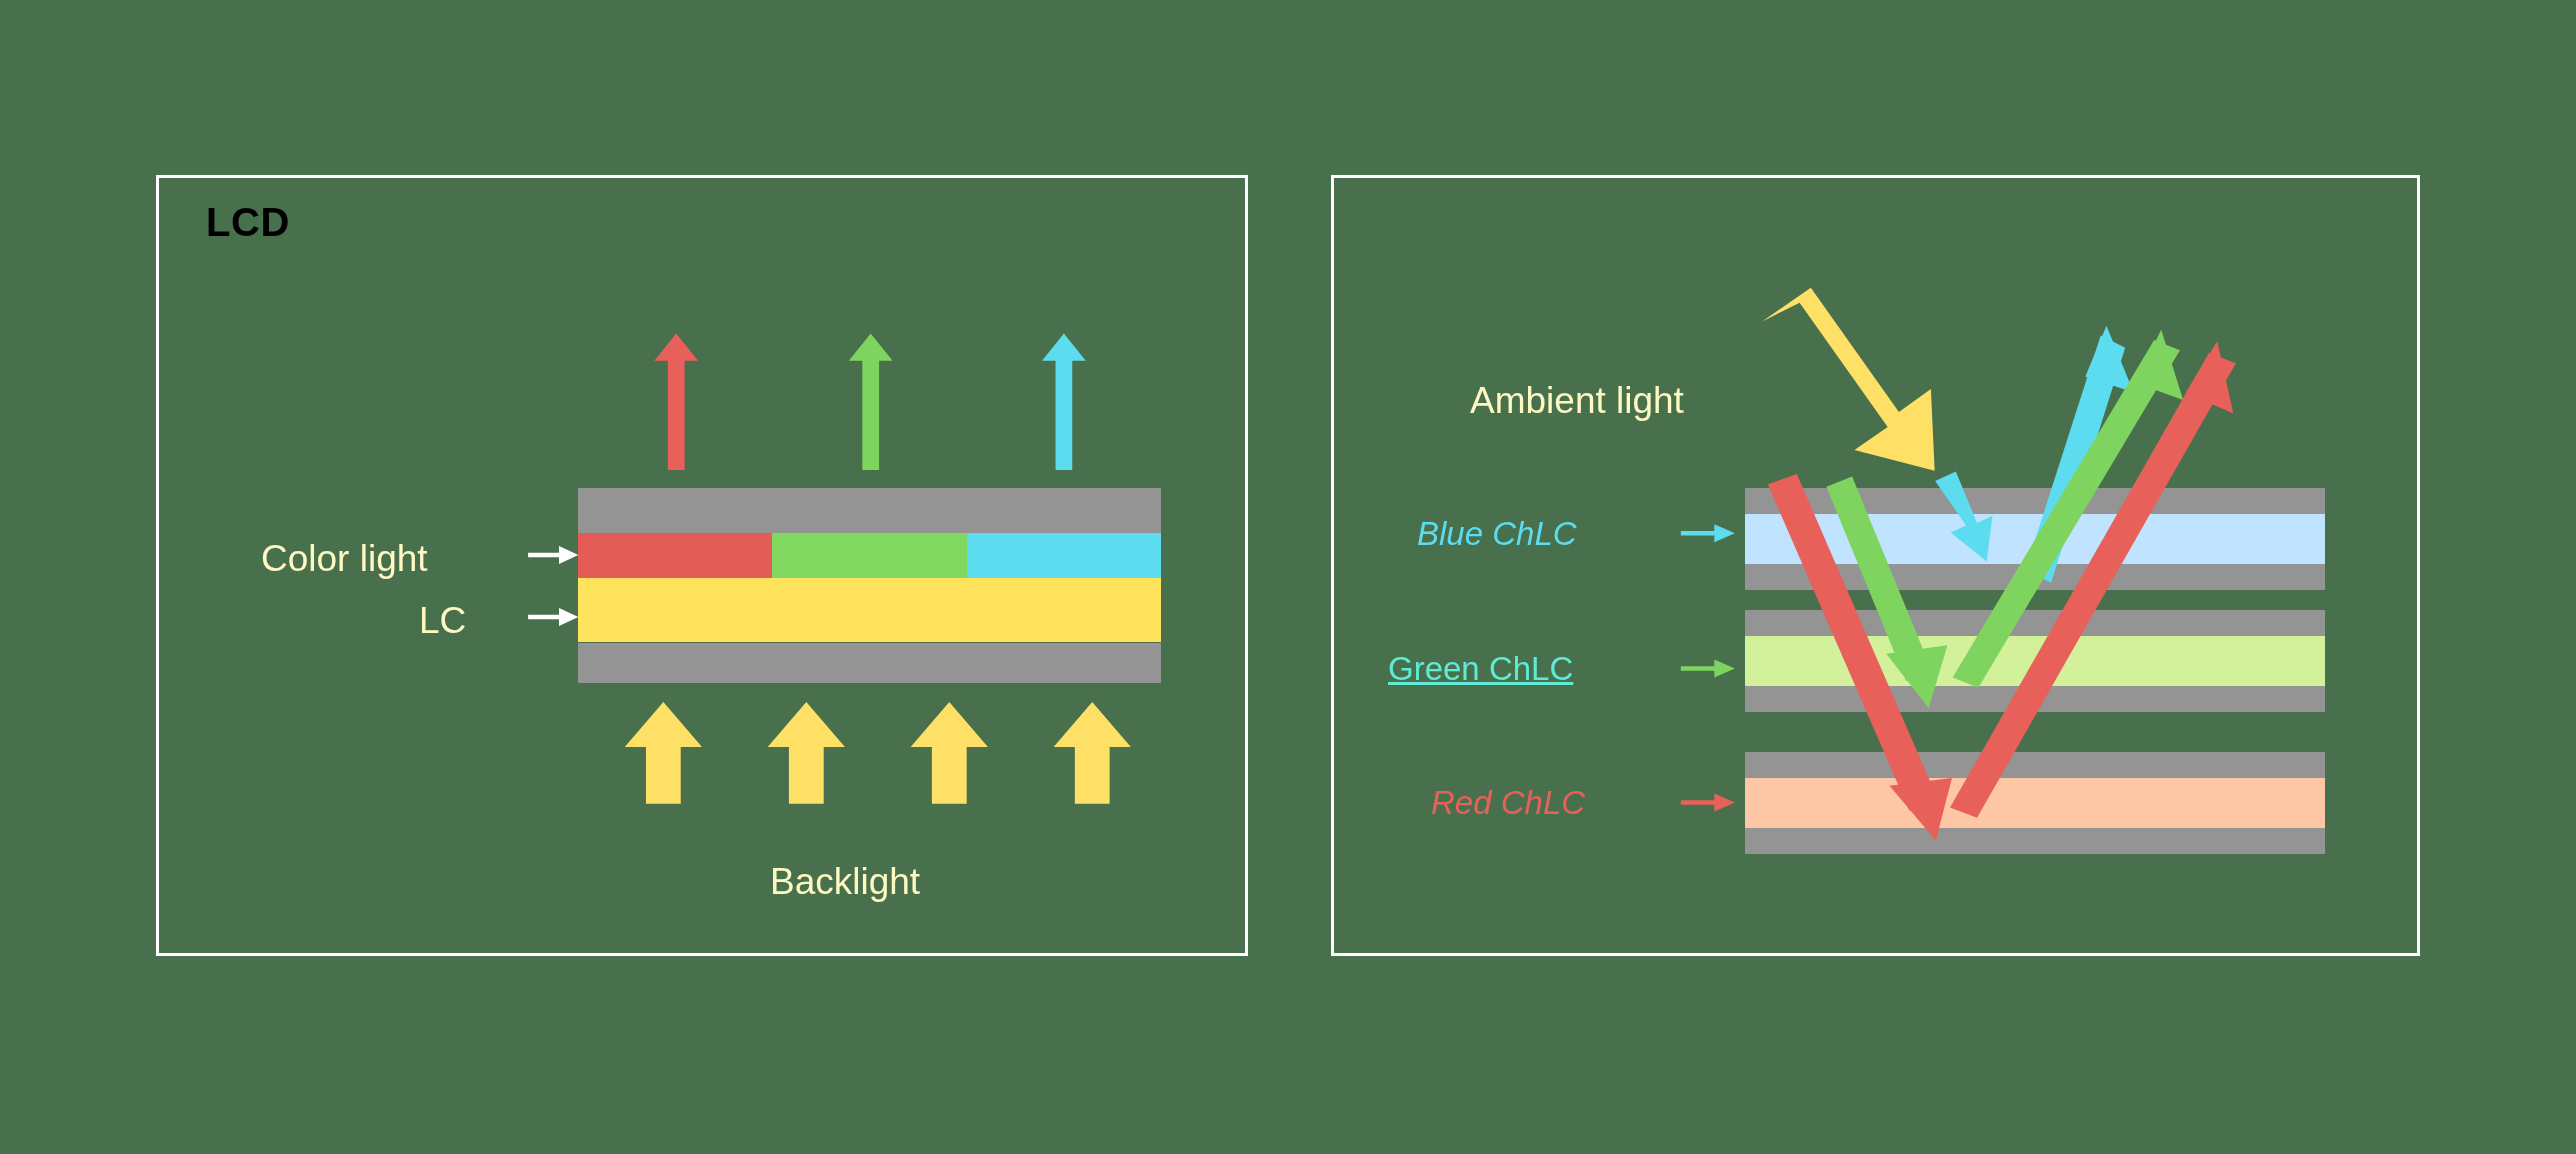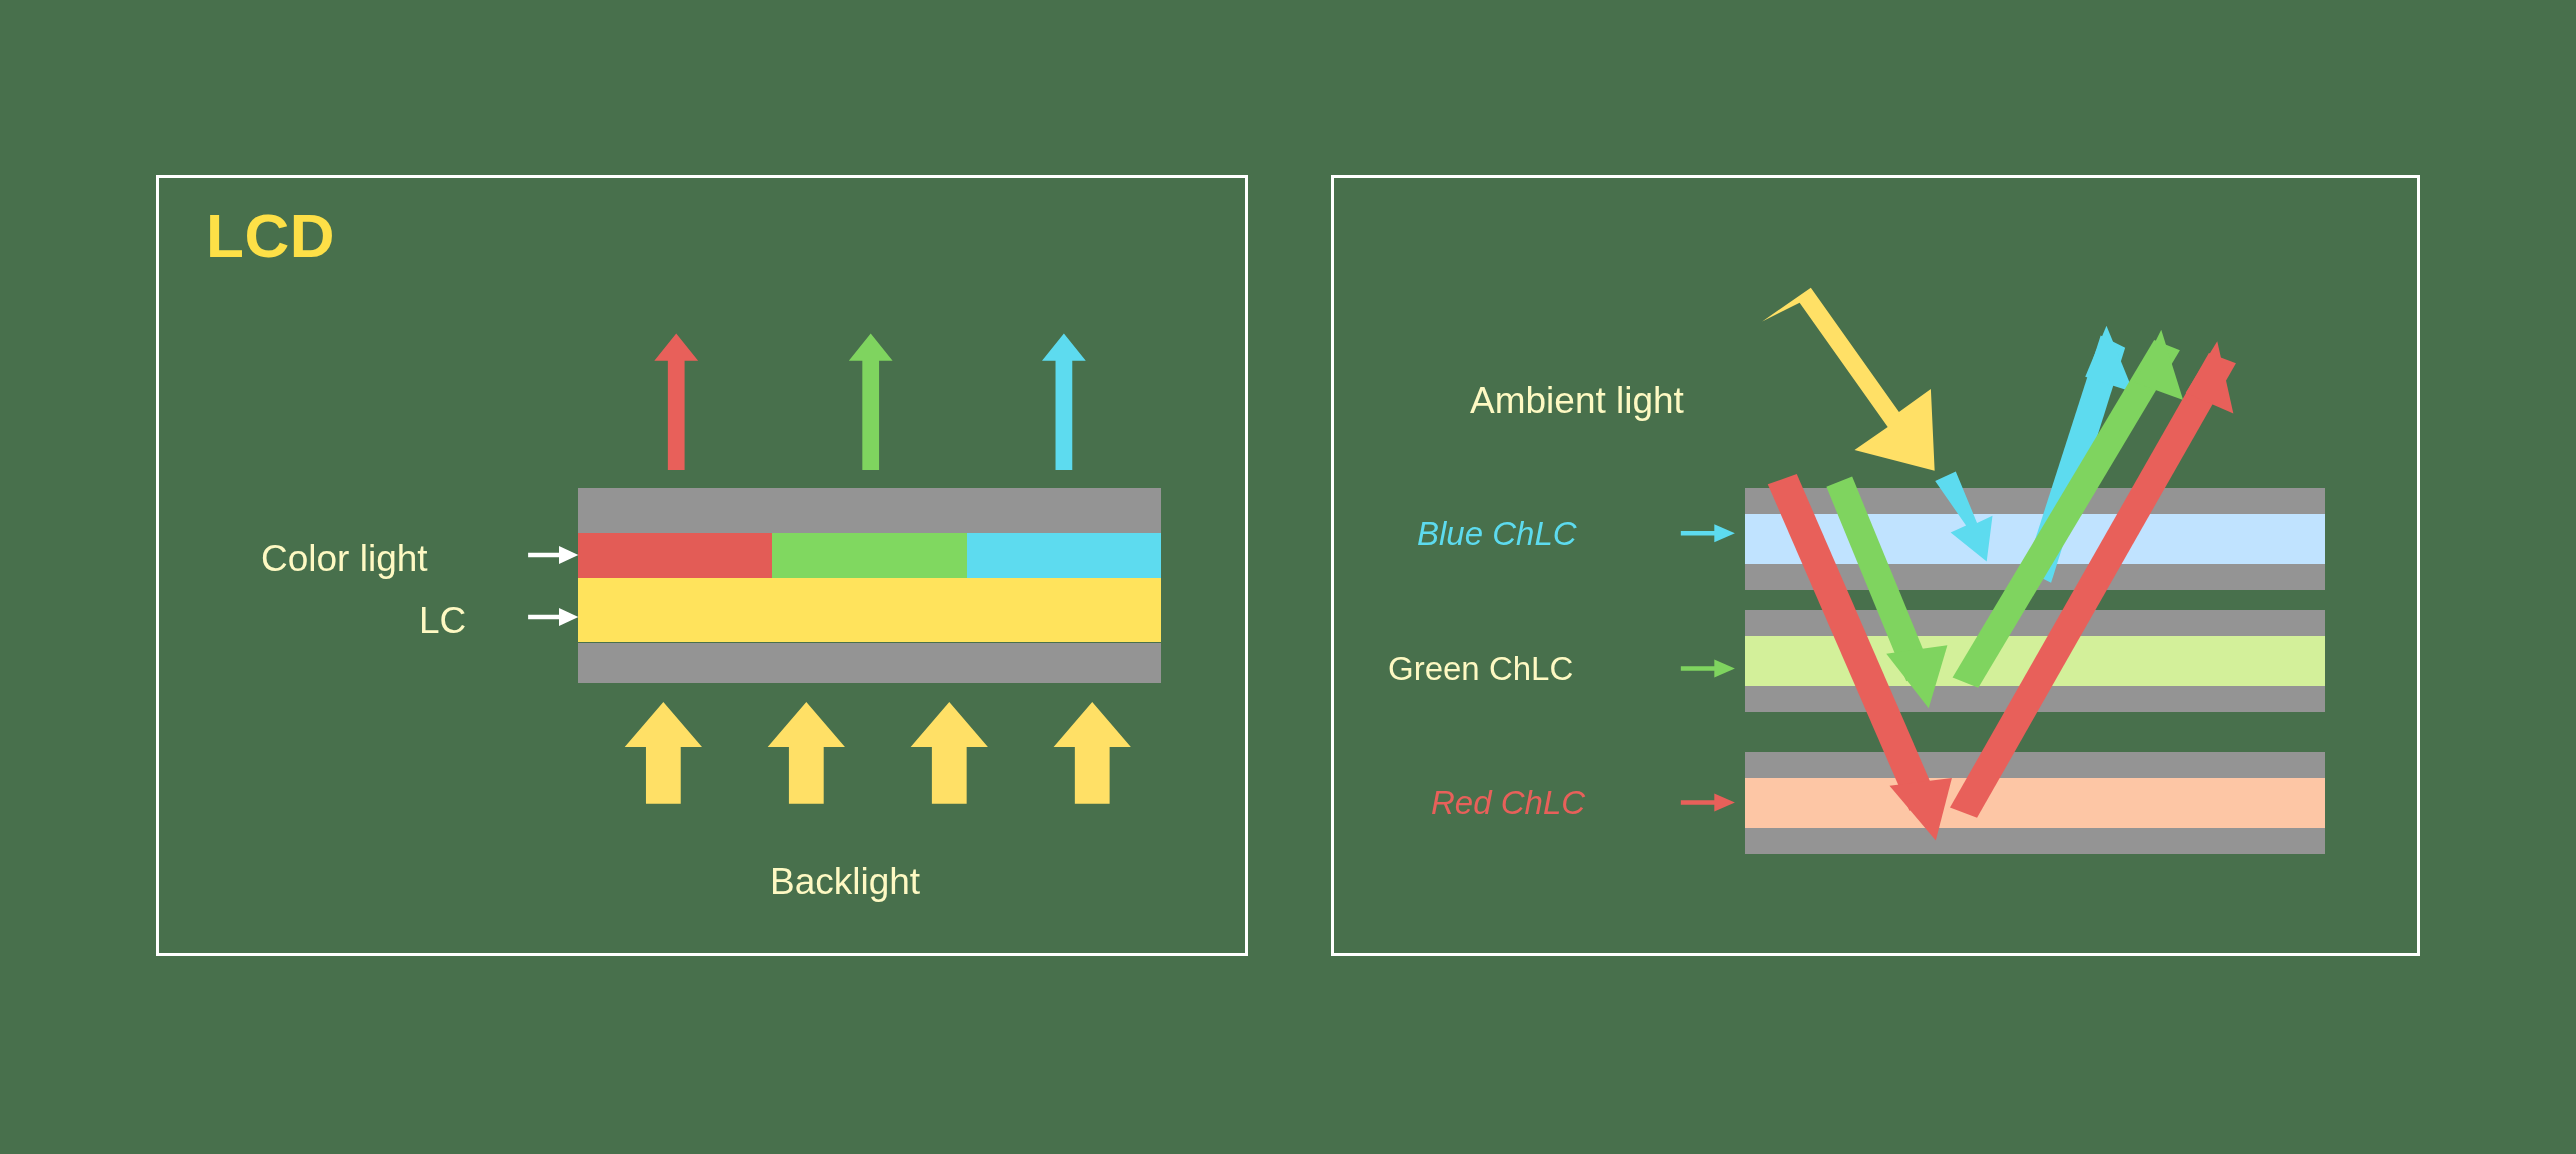--- a/index.html
+++ b/index.html
@@ -16,23 +16,23 @@
   .panel{
     position:absolute;
     border:3.2px solid #ffffff;
     box-sizing:border-box;
   }
   #panel-lcd{left:156px;top:175px;width:1092px;height:781px;}
   #panel-chlcd{left:1331px;top:175px;width:1089px;height:781px;}
 
   .panel-title{
     position:absolute;
-    color:#fde047;
+    color:#000000;
     font-weight:bold;
-    font-size:62px;
+    font-size:40px;
     letter-spacing:0.6px;
     white-space:nowrap;
     text-align:right;
   }
   #title-lcd{left:206px;top:200px;}
   #title-chlcd{left:1385px;top:193px;}
 
   
   .label{
     position:absolute;
@@ -59,21 +59,21 @@
   .ch-band{position:absolute;left:0;width:100%;}
   .gray{background:#949494;}
   .blue{background:#c0e3ff;}
   .green{background:#d3f09a;}
   .red{background:#fdc6a5;}
 
   
   svg.overlay{position:absolute;left:0;top:0;width:2576px;height:1154px;pointer-events:none;}
 
   .lbl-blue{color:#5ddbef;font-style:italic;}
-  .lbl-green{color:#fef9c3;}
+  .lbl-green{color:#5eead4;text-decoration:underline;}
   .lbl-red{color:#e8605a;font-style:italic;}
 </style>
 </head>
 <body>
 
 <div class="stage">
 
   <div class="panel" id="panel-lcd"></div>
   <div class="panel-title" id="title-lcd">LCD</div>
 

